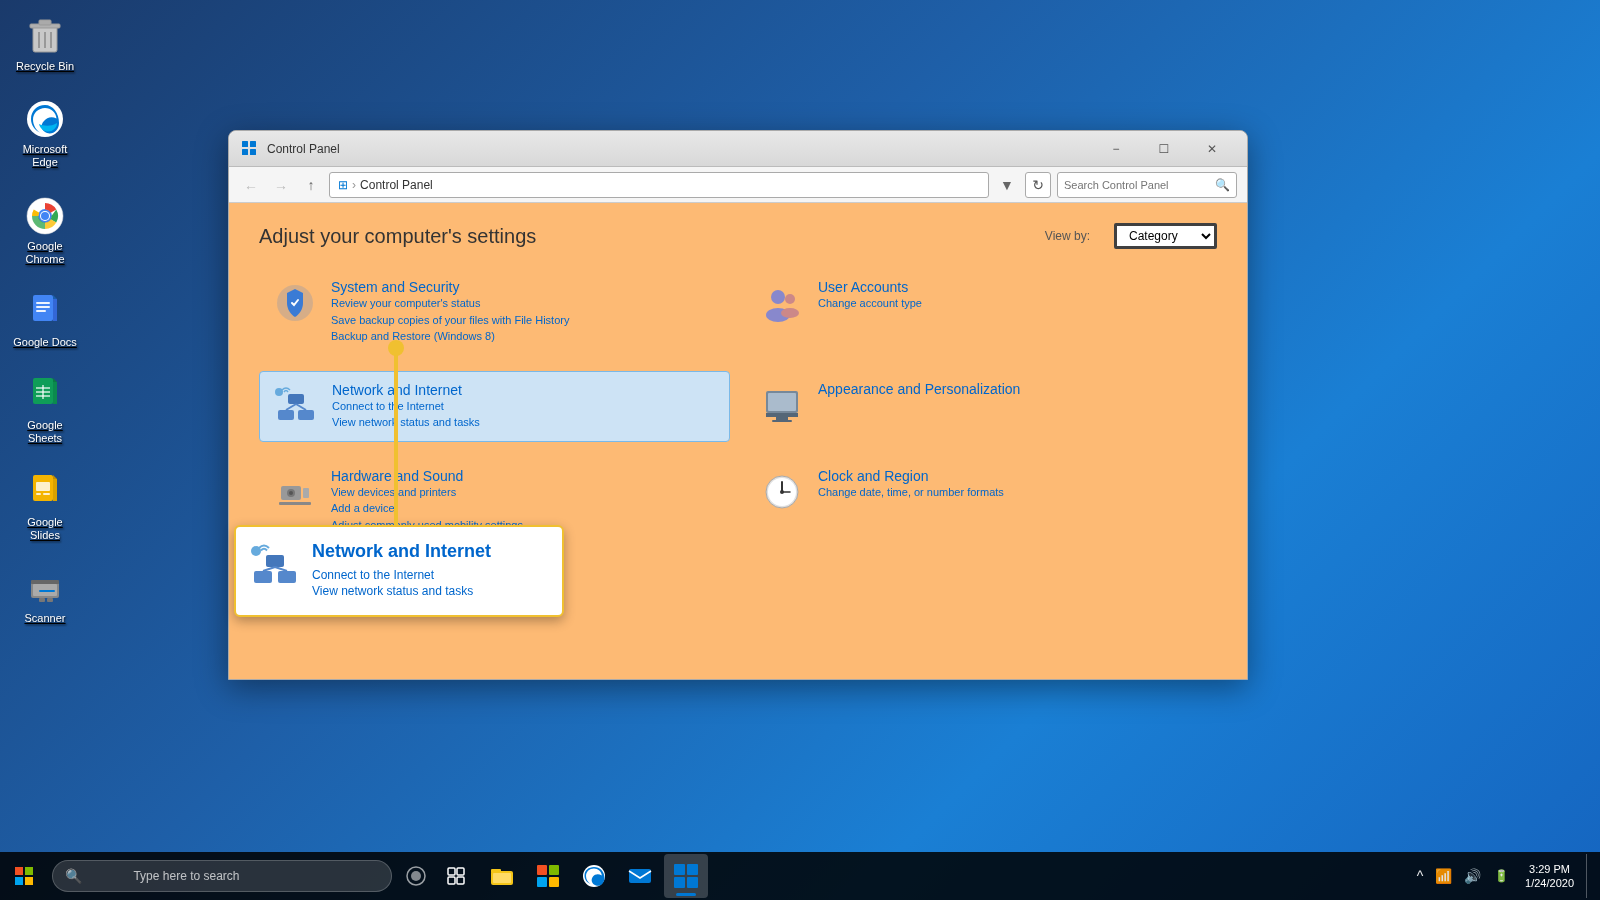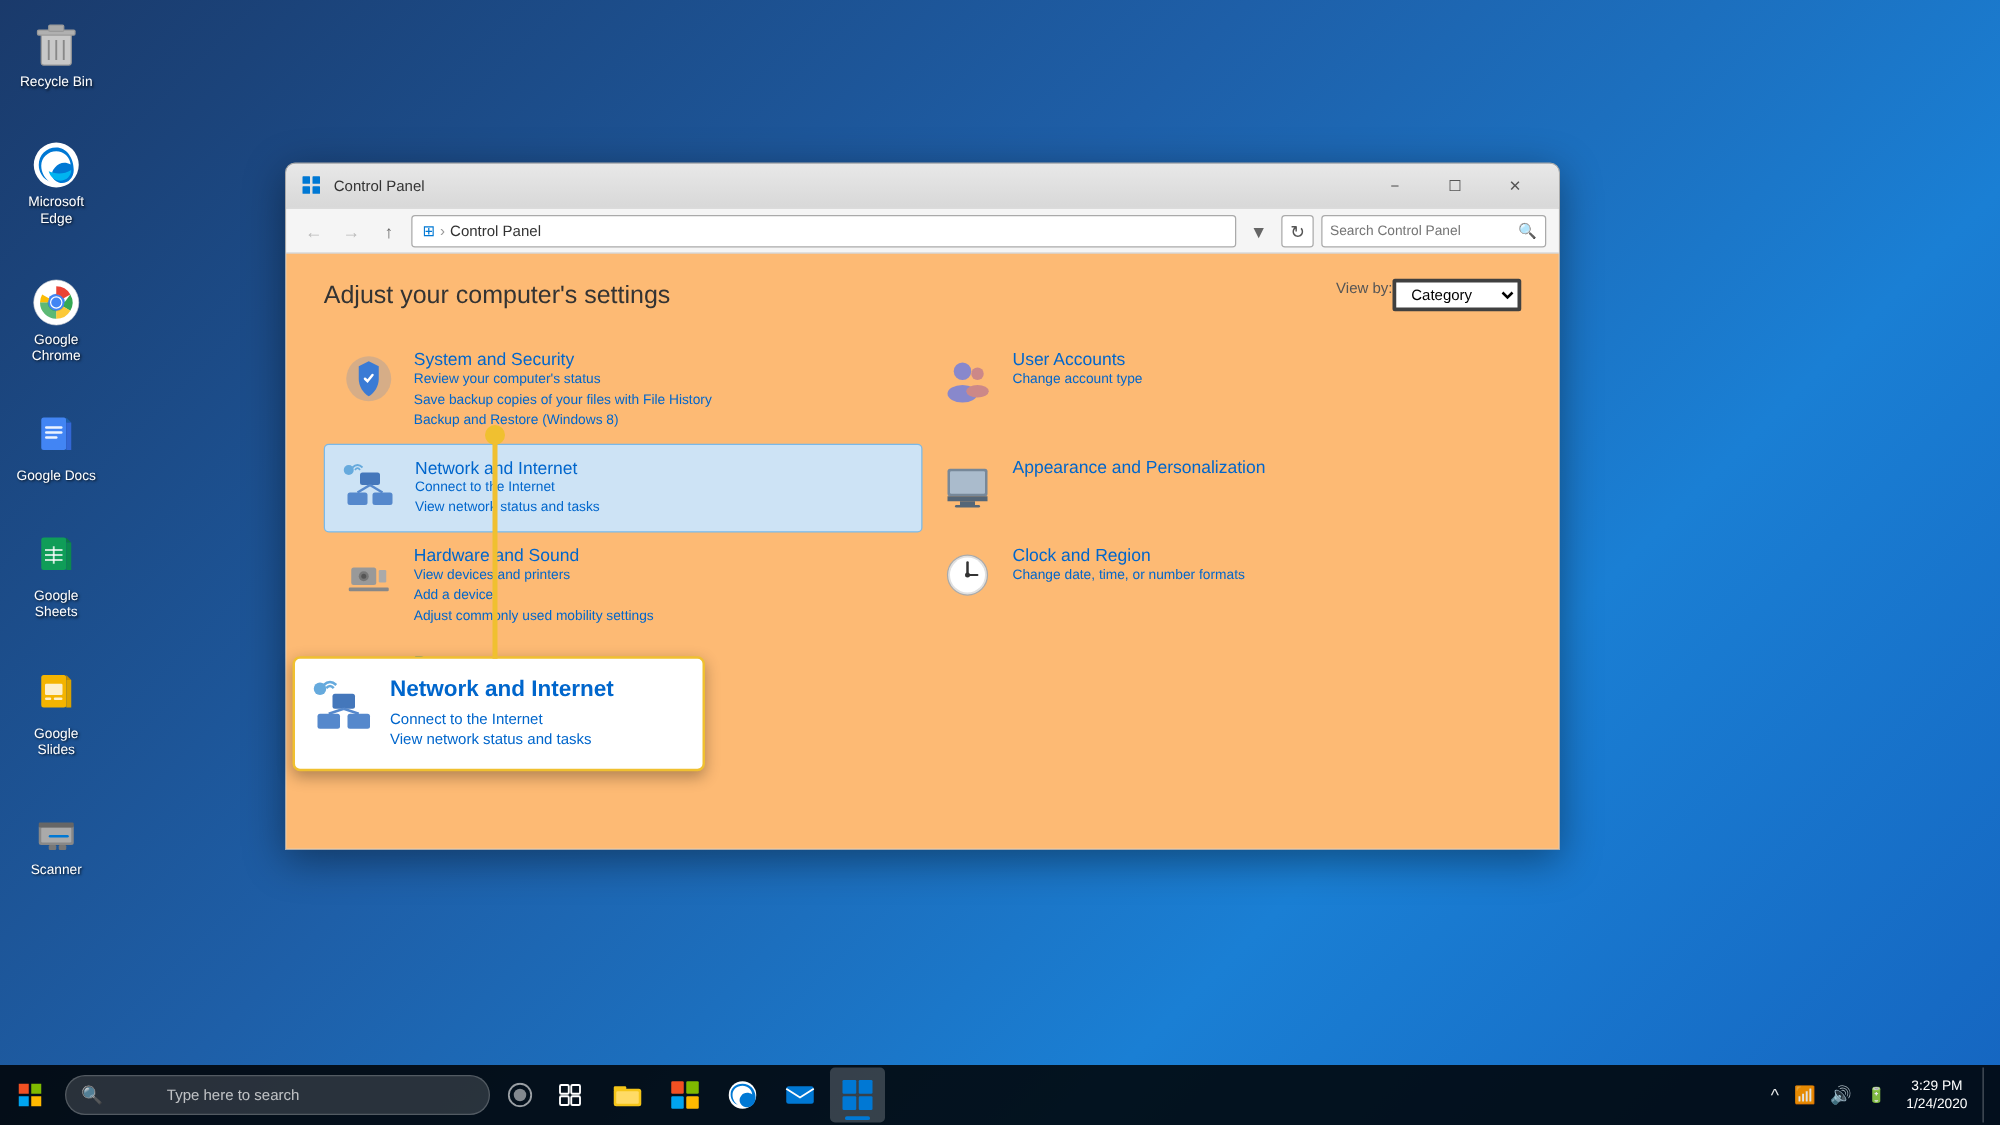--- a/index.html
+++ b/index.html
@@ -15,21 +15,22 @@
     
     .desktop-icons {
       position: absolute;
       left: 0;
       top: 0;
       width: 90px;
       display: flex;
       flex-direction: column;
       align-items: flex-end;
       padding: 10px 5px;
-      gap: 19px;
+      gap: 6px;
+      text-decoration: underline;
     }
     .desktop-icon {
       display: flex;
       flex-direction: column;
       align-items: center;
       padding: 6px;
       border-radius: 4px;
       cursor: pointer;
       width: 80px;
       margin-bottom: 8px;
@@ -189,42 +190,43 @@
       justify-content: space-between;
       margin-bottom: 20px;
     }
     .cp-main-title {
       font-size: 20px;
       color: #333;
       font-weight: 300;
     }
     .viewby {
       display: flex;
-      gap: 0;
+      align-items: center;
+      gap: 24px;
       font-size: 12px;
       color: #555;
     }
     .viewby-dropdown {
       position: relative;
       display: inline-block;
     }
     .viewby-dropdown select {
       border: 3px solid #404040;
       background: white;
       padding: 2px 20px 2px 8px;
       font-size: 12px;
       border-radius: 2px;
       cursor: pointer;
     }
 
     
     .categories-grid {
       display: grid;
       grid-template-columns: 1fr 1fr;
-      gap: 0;
+      gap: 16px;
     }
     .category-item {
       display: flex;
       align-items: flex-start;
       padding: 10px 12px;
       border-radius: 4px;
       cursor: pointer;
       gap: 12px;
     }
     .category-item.highlighted { background: #cde3f5; border: 1px solid #7ab9e8; }

